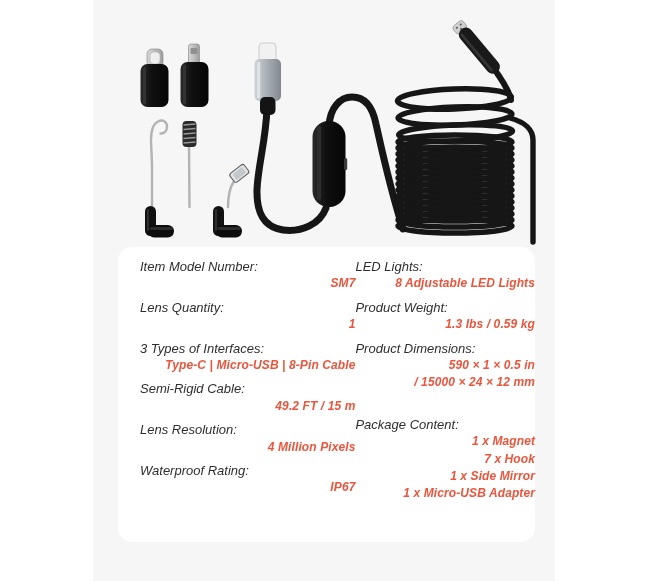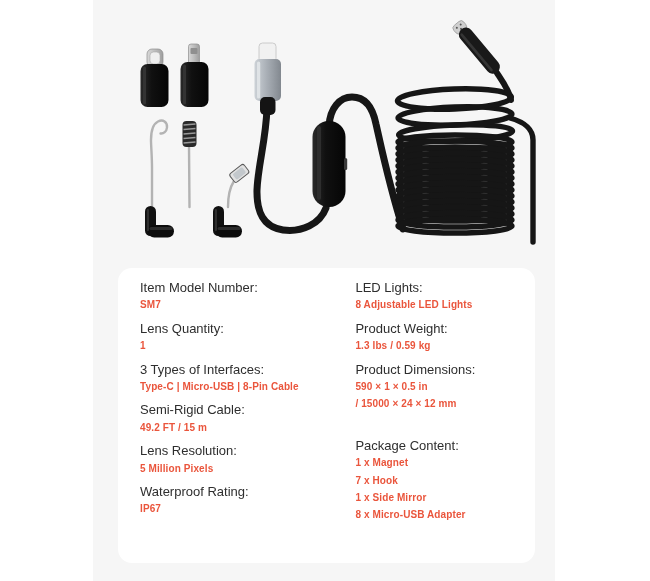--- a/index.html
+++ b/index.html
@@ -9,35 +9,35 @@
     -webkit-font-smoothing:antialiased;
   }
   .strip{
     position:absolute;left:93px;top:0;width:462px;height:581px;
     background:#f6f6f6;
   }
   .photo{
     position:absolute;left:93px;top:0;width:462px;height:252px;display:block;
   }
   .card{
-    position:absolute;left:118px;top:268px;width:417px;height:295px;
-    background:#ffffff;border-radius:14px;box-sizing:border-box;
+    position:absolute;left:118px;top:247px;width:417px;height:295px;
+    background:#ffffff;border-radius:14px;box-sizing:border-box;font-style:italic;
   }
   .cols{display:flex;padding:11px 0 0 22px;}
   .col{box-sizing:border-box;}
   .col-left{width:222px;}
   .col-right{width:185px;}
   .spec{margin-bottom:6px;}
   .spec-label{
     font-size:13px;line-height:17.4px;color:#2e2e2e;font-weight:400;
     white-space:nowrap;
   }
   .spec-value{
-    font-size:10px;line-height:17.4px;font-weight:700;color:var(--accent,#ea553c);
-    white-space:nowrap;letter-spacing:.1px;
+    font-size:12px;line-height:17.4px;font-weight:700;color:var(--accent,#ea553c);
+    white-space:nowrap;letter-spacing:.1px;text-align:right;
   }
   .col-right .spec:last-child{margin-top:24px;}
 </style>
 </head>
 <body>
 
 <div class="strip"></div>
 
 <svg class="photo" viewBox="93 0 462 252" xmlns="http://www.w3.org/2000/svg">
   <defs>
@@ -168,21 +168,21 @@
         <div class="spec">
           <div class="spec-label">3 Types of Interfaces:</div>
           <div class="spec-value">Type-C | Micro-USB | 8-Pin Cable</div>
         </div>
         <div class="spec">
           <div class="spec-label">Semi-Rigid Cable:</div>
           <div class="spec-value">49.2 FT / 15 m</div>
         </div>
         <div class="spec">
           <div class="spec-label">Lens Resolution:</div>
-          <div class="spec-value">5 Million Pixels</div>
+          <div class="spec-value">4 Million Pixels</div>
         </div>
         <div class="spec">
         </div>
         <div class="spec">
           <div class="spec-label">Waterproof Rating:</div>
           <div class="spec-value">IP67</div>
         </div>
       </div>
     <div class="col col-right">
         <div class="spec">
@@ -196,17 +196,17 @@
         <div class="spec">
           <div class="spec-label">Product Dimensions:</div>
           <div class="spec-value">590 × 1 × 0.5 in</div>
           <div class="spec-value">/ 15000 × 24 × 12 mm</div>
         </div>
         <div class="spec">
           <div class="spec-label">Package Content:</div>
           <div class="spec-value">1 x Magnet</div>
           <div class="spec-value">7 x Hook</div>
           <div class="spec-value">1 x Side Mirror</div>
-          <div class="spec-value">8 x Micro-USB Adapter</div>
+          <div class="spec-value">1 x Micro-USB Adapter</div>
         </div>
       </div>
   </div>
 </div>
 
 </body></html>

